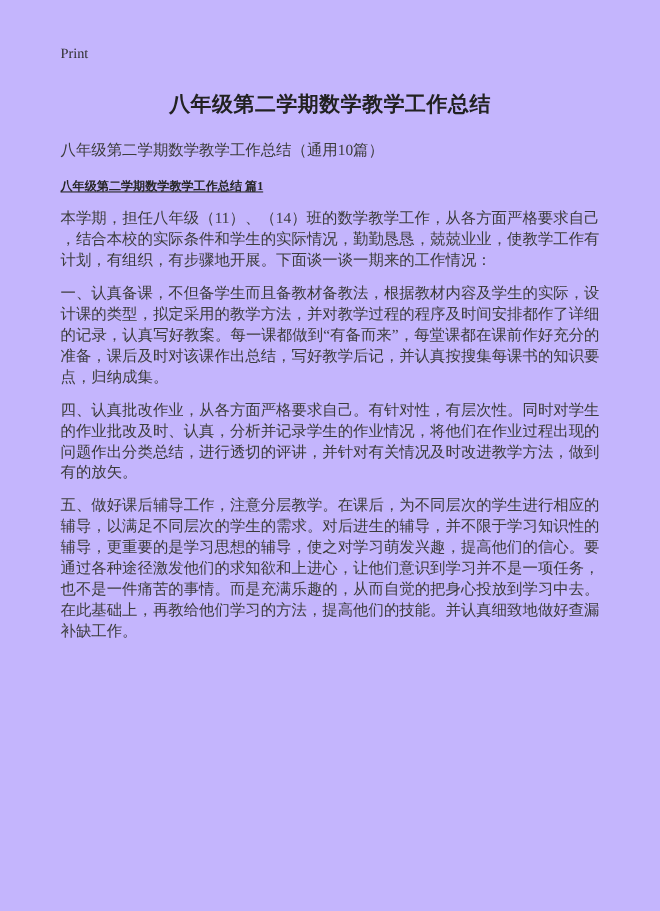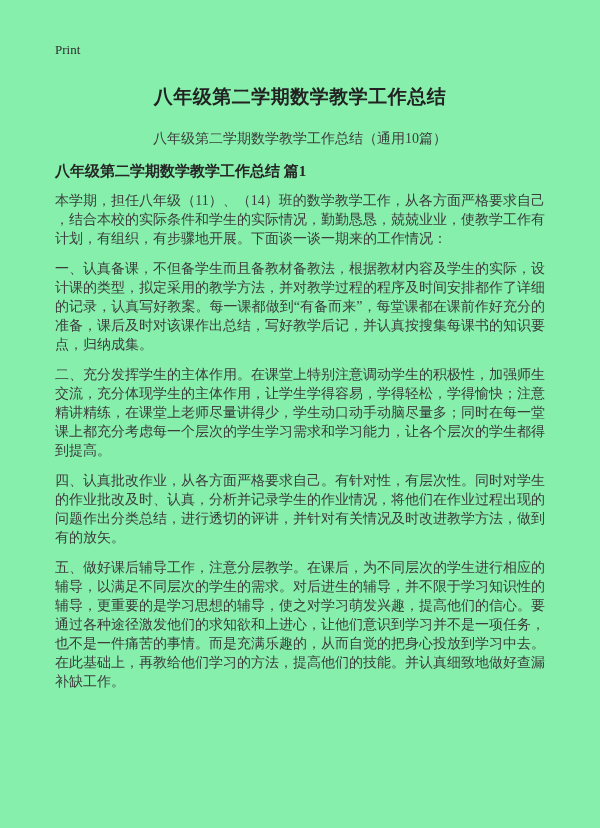--- a/index.html
+++ b/index.html
@@ -12,21 +12,21 @@
     height: 828px;
     overflow: hidden;
     font-family: "Liberation Serif", "DejaVu Serif", serif;
     color: #3c3c3c;
   }
   .page {
     box-sizing: border-box;
     width: 600px;
     height: 828px;
     padding: 40px 55px 30px 55px;
-    background: #86efac;
+    background: #c4b5fd;
   }
   .print-label {
     font-size: 13px;
     line-height: 15px;
     color: #2f2f2f;
     margin: 0 0 27px 0;
     display: inline-block;
     cursor: pointer;
   }
   h1.doc-title {
@@ -36,57 +36,56 @@
     color: #222222;
     text-align: center;
     margin: 0 0 19px 0;
     letter-spacing: 0.5px;
   }
   .subtitle {
     font-size: 14px;
     line-height: 19px;
     margin: 0 0 11px 0;
     color: #3c3c3c;
-    text-align: center;
   }
   p.body-par {
     font-size: 14px;
     line-height: 19px;
     margin: 0 0 11px 0;
     text-align: justify;
     word-break: break-all;
     line-break: anywhere;
     color: #3c3c3c;
   }
   h2.section-heading {
-    font-size: 15px;
+    font-size: 11px;
     line-height: 19px;
     font-weight: bold;
     color: #262626;
     margin: 14px 0 10px 0;
+    text-decoration: underline;
   }
 </style>
 </head>
 <body>
 
 <div class="page">
 
   <div class="print-label">Print</div>
 
   <h1 class="doc-title">八年级第二学期数学教学工作总结</h1>
 
   <div class="subtitle">八年级第二学期数学教学工作总结（通用10篇）</div>
 
 
   <h2 class="section-heading">八年级第二学期数学教学工作总结 篇1</h2>
 
   <p class="body-par">本学期，担任八年级（11）、（14）班的数学教学工作，从各方面严格要求自己，结合本校的实际条件和学生的实际情况，勤勤恳恳，兢兢业业，使教学工作有计划，有组织，有步骤地开展。下面谈一谈一期来的工作情况：</p>
 
   <p class="body-par">一、认真备课，不但备学生而且备教材备教法，根据教材内容及学生的实际，设计课的类型，拟定采用的教学方法，并对教学过程的程序及时间安排都作了详细的记录，认真写好教案。每一课都做到“有备而来”，每堂课都在课前作好充分的准备，课后及时对该课作出总结，写好教学后记，并认真按搜集每课书的知识要点，归纳成集。</p>
 
-  <p class="body-par">二、充分发挥学生的主体作用。在课堂上特别注意调动学生的积极性，加强师生交流，充分体现学生的主体作用，让学生学得容易，学得轻松，学得愉快；注意精讲精练，在课堂上老师尽量讲得少，学生动口动手动脑尽量多；同时在每一堂课上都充分考虑每一个层次的学生学习需求和学习能力，让各个层次的学生都得到提高。</p>
 
 
   <p class="body-par">四、认真批改作业，从各方面严格要求自己。有针对性，有层次性。同时对学生的作业批改及时、认真，分析并记录学生的作业情况，将他们在作业过程出现的问题作出分类总结，进行透切的评讲，并针对有关情况及时改进教学方法，做到有的放矢。</p>
 
   <p class="body-par">五、做好课后辅导工作，注意分层教学。在课后，为不同层次的学生进行相应的辅导，以满足不同层次的学生的需求。对后进生的辅导，并不限于学习知识性的辅导，更重要的是学习思想的辅导，使之对学习萌发兴趣，提高他们的信心。要通过各种途径激发他们的求知欲和上进心，让他们意识到学习并不是一项任务，也不是一件痛苦的事情。而是充满乐趣的，从而自觉的把身心投放到学习中去。在此基础上，再教给他们学习的方法，提高他们的技能。并认真细致地做好查漏补缺工作。</p>
 
 </div>
 
 </body></html>

